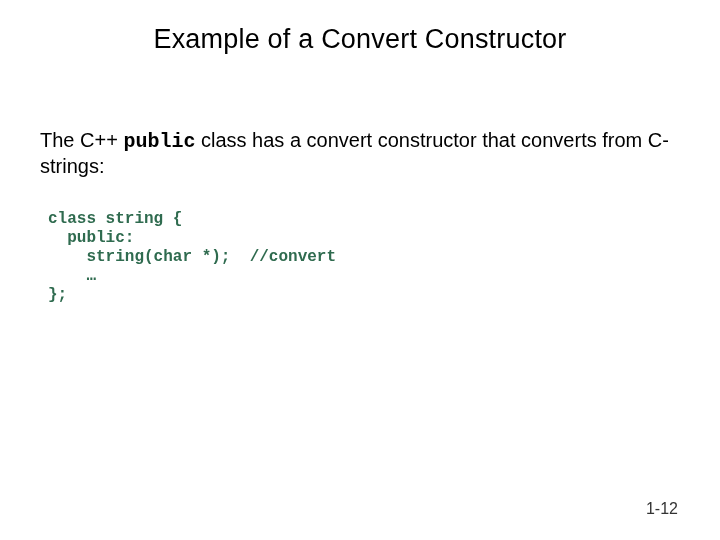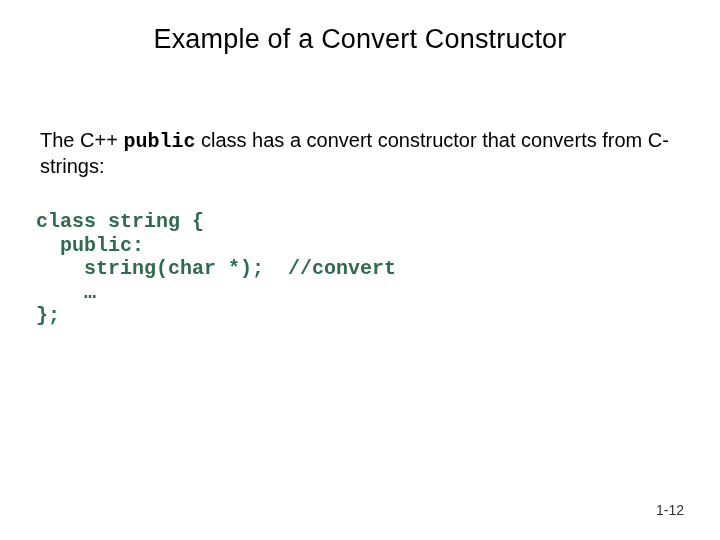--- a/index.html
+++ b/index.html
@@ -37,34 +37,34 @@
     font-size: 20px;
     line-height: 1.22;
   }
   .mono {
     font-family: "Courier New", Courier, monospace;
     font-weight: bold;
   }
   .code {
     position: absolute;
     top: 210px;
-    left: 36px;
+    left: 48px;
     width: 640px;
     font-family: "Courier New", Courier, monospace;
     font-weight: bold;
-    font-size: 20px;
+    font-size: 16px;
     line-height: 1.18;
     color: #2f6b4f;
     white-space: pre;
   }
   .pagenum {
     position: absolute;
     bottom: 22px;
-    right: 36px;
-    font-size: 14px;
+    right: 42px;
+    font-size: 16px;
     color: #333;
     font-family: Arial, sans-serif;
   }
 </style>
 </head>
 <body>
 
 <div class="slide">
 
   <div class="title">Example of a Convert Constructor</div>

